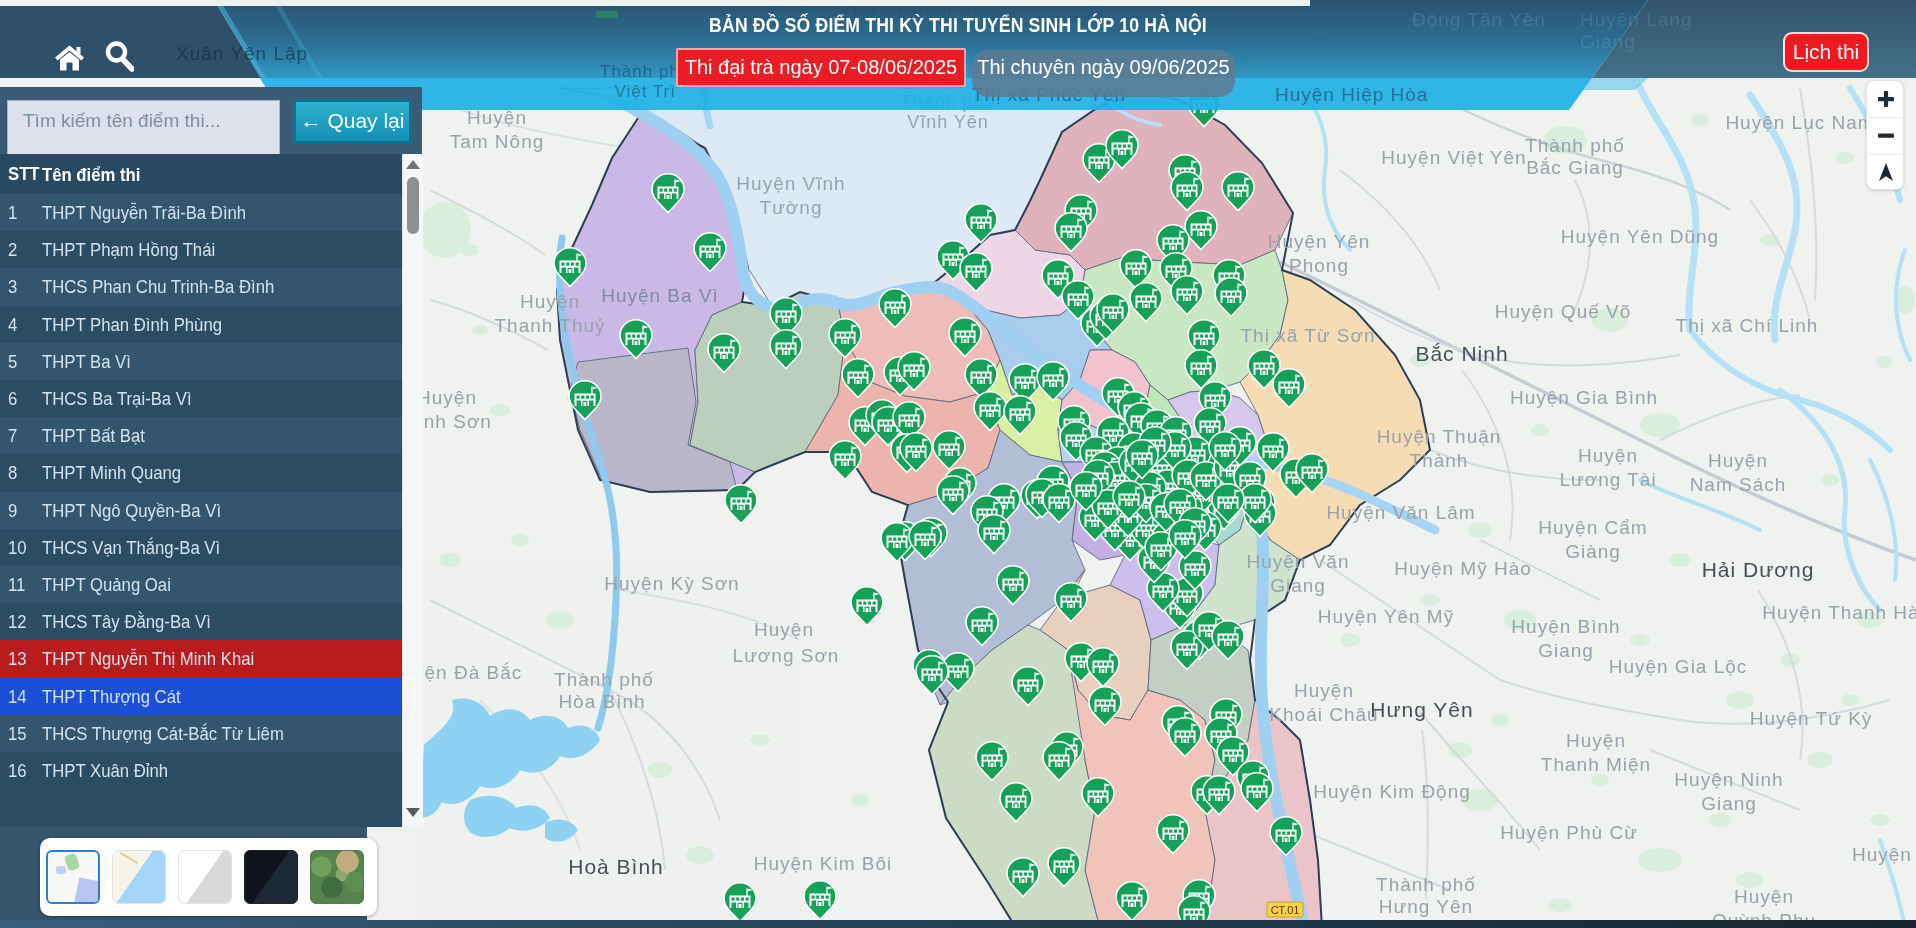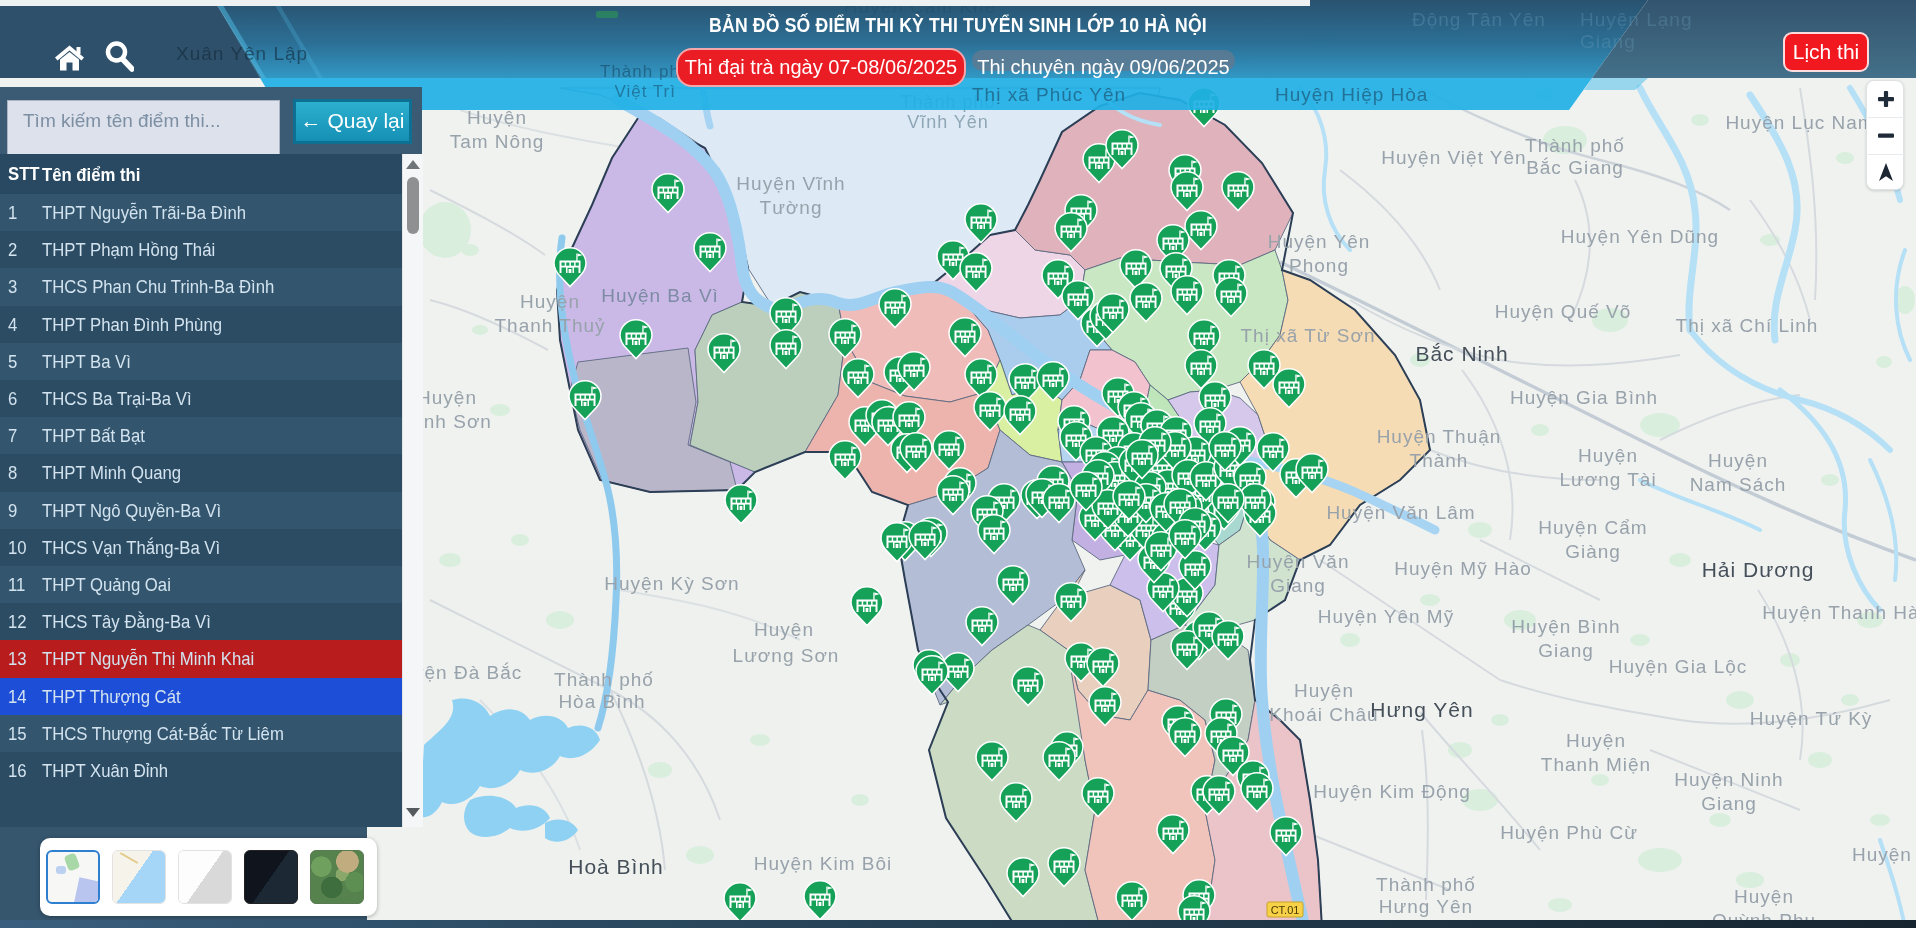--- a/index.html
+++ b/index.html
@@ -8,22 +8,22 @@
 
 .hd-dark-left{position:absolute;left:0;top:0;width:262px;height:78px;background:#2f506a;clip-path:polygon(0 0,214px 0,262px 78px,0 78px);}
 .hd-blue{position:absolute;left:0;top:0;width:1916px;height:78px;background:linear-gradient(180deg,rgba(33,76,106,.96) 0%,rgba(36,106,146,.96) 55%,rgba(42,148,194,.96) 100%);clip-path:polygon(214px 0,1648px 0,1592px 78px,262px 78px);}
 .hd-streak{position:absolute;left:0;top:0;width:1916px;height:78px;background:rgba(80,190,230,.5);clip-path:polygon(214px 0,220px 0,266px 78px,260px 78px);}
 .hd-streak2{position:absolute;left:0;top:0;width:1916px;height:78px;background:rgba(80,190,230,.26);clip-path:polygon(272px 0,277px 0,323px 78px,318px 78px);}
 .hd-notch{position:absolute;left:0;top:0;width:1310px;height:6px;background:#eef1f2;}
 .hd-dark-right{position:absolute;left:0;top:0;width:1916px;height:78px;background:linear-gradient(180deg,#33546e,#447089);clip-path:polygon(1648px 0,1916px 0,1916px 78px,1592px 78px);}
 .cyan-strip{position:absolute;left:260px;top:78px;width:1332px;height:32px;background:rgba(32,176,229,.92);clip-path:polygon(0 0,1332px 0,1309px 32px,19px 32px);}
 .cyan-wedge{position:absolute;left:1569px;top:78px;width:100px;height:12px;background:rgba(42,180,231,.45);clip-path:polygon(23px 0,79px 0,66px 12px,15px 12px);}
 .hd-title{position:absolute;left:0;top:14px;width:1916px;text-align:center;color:#fff;font-size:20px;font-weight:bold;letter-spacing:.2px;transform:scaleX(.88);transform-origin:958px 0;}
-.btn-red{position:absolute;left:676px;top:48px;width:290px;height:39px;background:#ea1c24;border:2px solid #f3a7ab;border-radius:16px;color:#fff;font-size:20px;text-align:center;line-height:34px;white-space:nowrap;}
-.btn-gray{position:absolute;left:972px;top:50px;width:263px;height:21px;background:rgba(94,122,146,.85);border-radius:16px;color:#fff;font-size:20px;text-align:center;line-height:34px;white-space:nowrap;}
+.btn-red{position:absolute;left:676px;top:48px;width:290px;height:39px;background:#ea1c24;border:2px solid #f3a7ab;border-radius:2px;color:#fff;font-size:20px;text-align:center;line-height:34px;white-space:nowrap;}
+.btn-gray{position:absolute;left:972px;top:50px;width:263px;height:47px;background:rgba(94,122,146,.85);border-radius:16px;color:#fff;font-size:20px;text-align:center;line-height:34px;white-space:nowrap;}
 .btn-lich{position:absolute;left:1783px;top:32px;width:86px;height:40px;background:#f2181f;border:2px solid rgba(255,255,255,.85);border-radius:9px;color:#fff;font-size:21px;text-align:center;line-height:35px;}
 .hd-label{position:absolute;color:rgba(25,55,80,.55);font-size:19px;letter-spacing:1px;}
 .strip-label{position:absolute;color:rgba(25,70,100,.6);font-size:19px;letter-spacing:1px;}
 
 .sb-top{position:absolute;left:0;top:87px;width:422px;height:70px;background:#3b5a73;}
 .sb-input{position:absolute;left:7px;top:13px;width:273px;height:58px;background:#dce1ec;border:1px solid #aab4c2;color:#7d8fa3;font-size:19px;line-height:39px;padding-left:15px;white-space:nowrap;}
 .sb-btn{position:absolute;left:293px;top:12px;width:119px;height:45px;background:linear-gradient(180deg,#2cb0cf 0%,#1590b5 100%);border:3px solid #0d6f92;color:#fff;font-size:21px;text-align:center;line-height:38px;}
 .sb-table{position:absolute;left:0;top:154px;width:402px;height:673px;background:#2c4c63;}
 .thead{position:absolute;left:0;top:0;width:402px;height:40px;background:#294962;color:#fff;font-weight:bold;font-size:19px;}
 .thead .nm,.thead .num{transform:scaleX(.88);transform-origin:0 0;}

